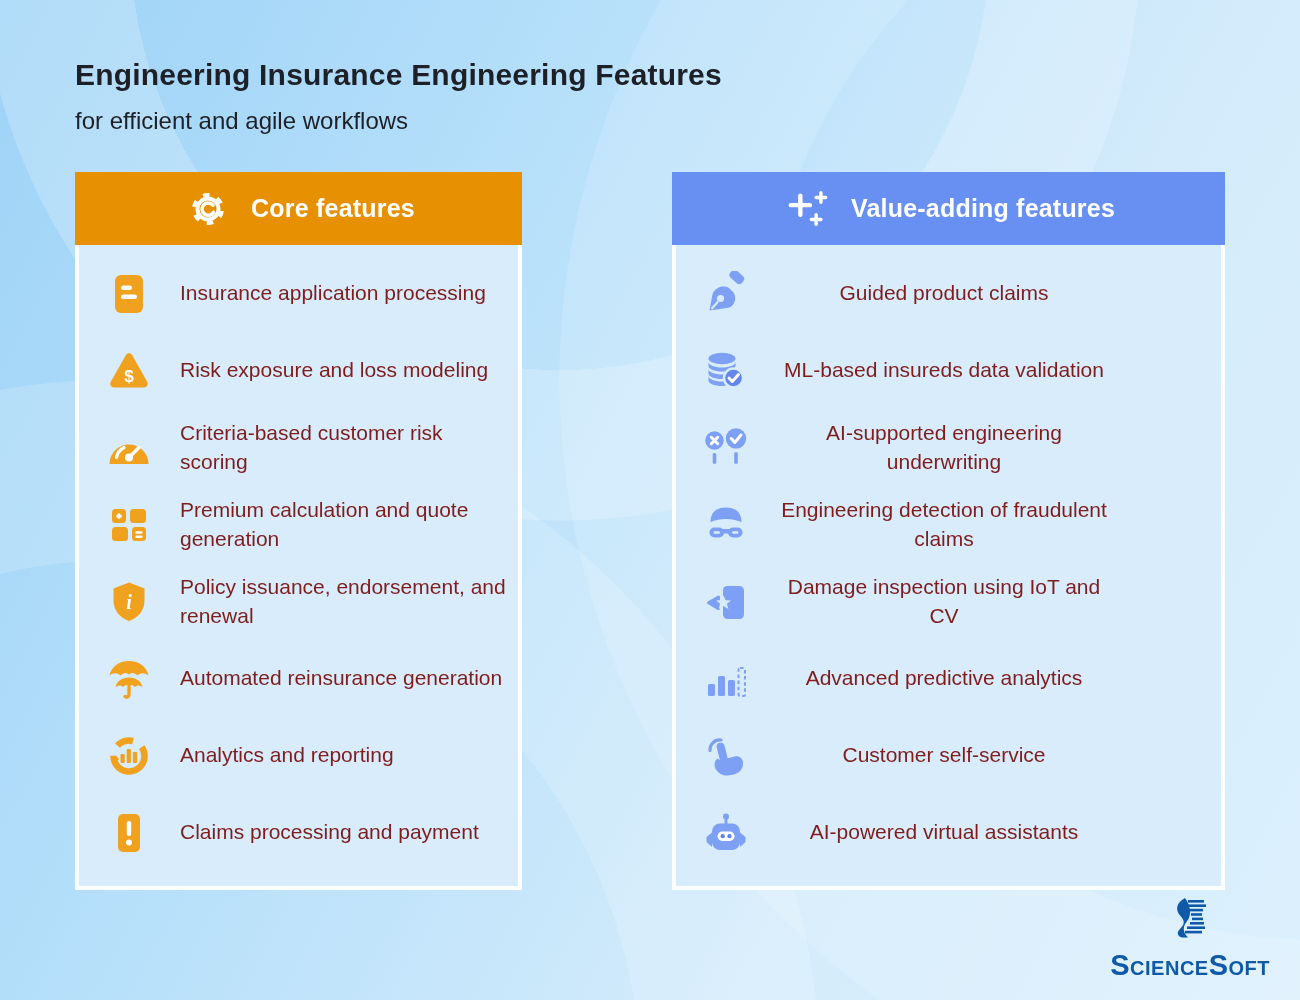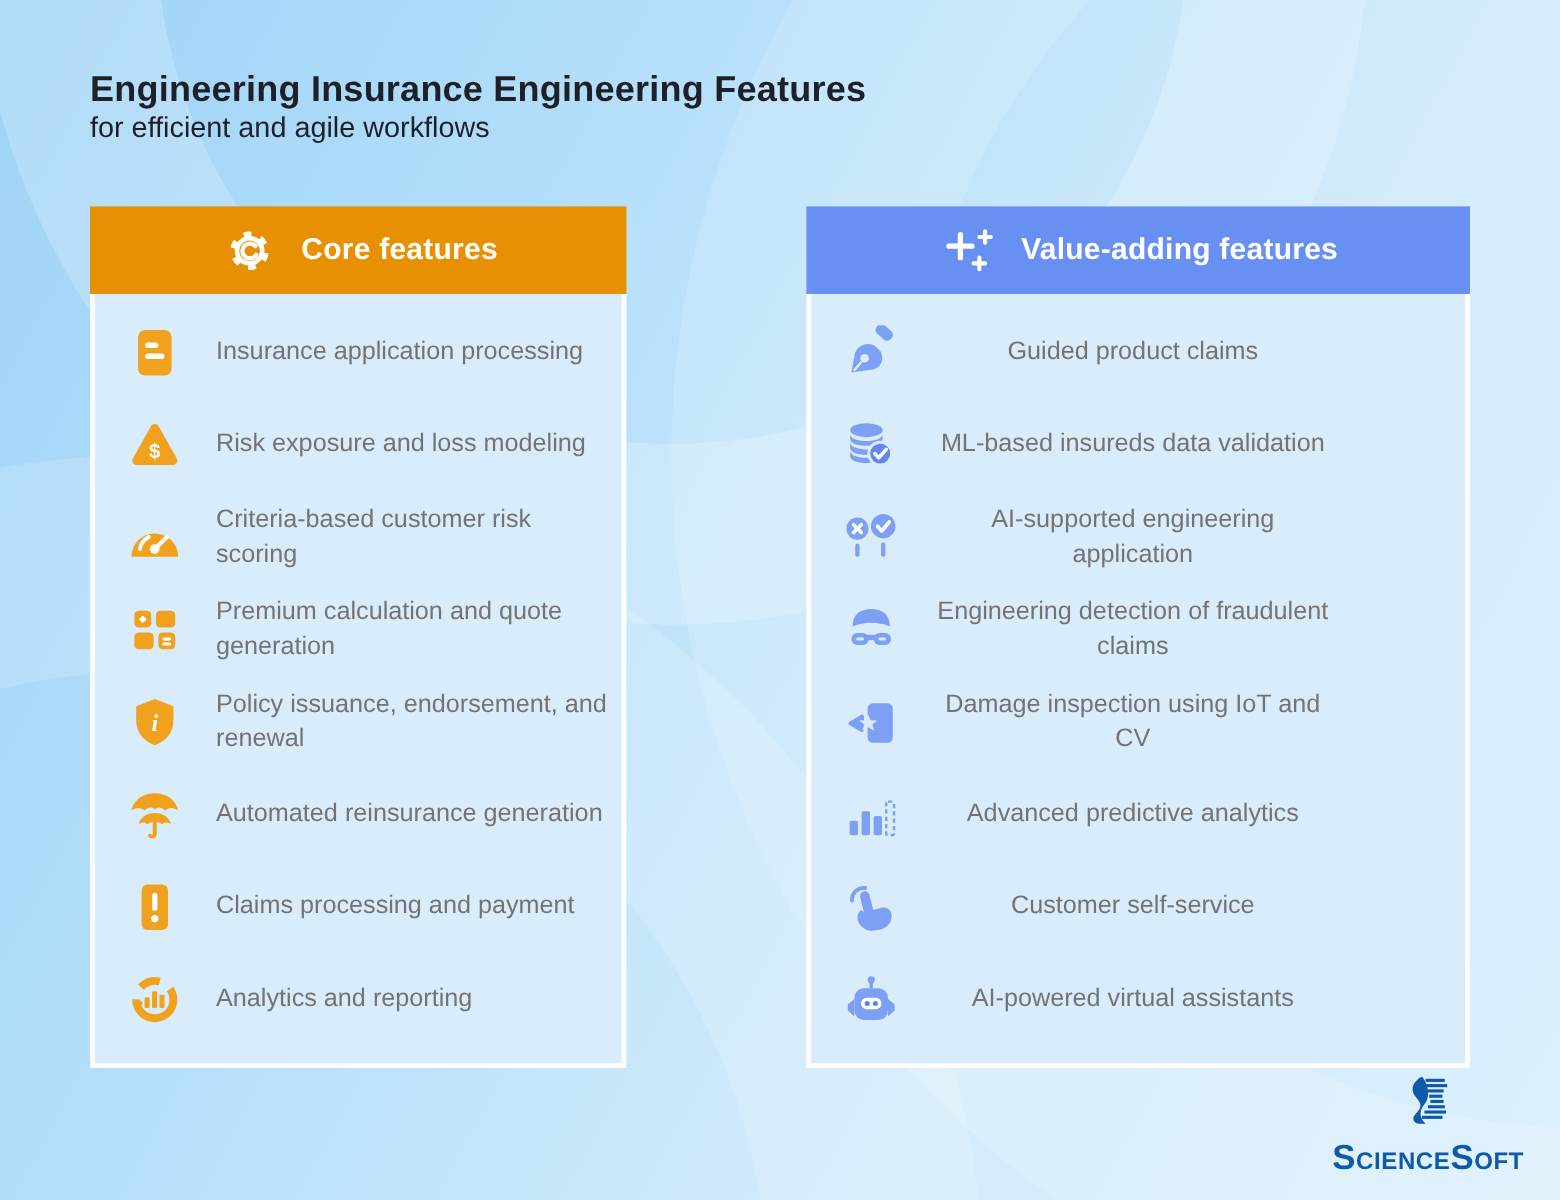--- a/index.html
+++ b/index.html
@@ -7,37 +7,37 @@
     width:1300px;height:1000px;overflow:hidden;position:relative;
     font-family:"Liberation Sans",sans-serif;
     background:
       radial-gradient(circle at 560px -60px, rgba(255,255,255,0) 0 430px, rgba(255,255,255,.20) 430px 580px, rgba(255,255,255,0) 581px),
       radial-gradient(circle at 120px 1080px, rgba(255,255,255,0) 0 520px, rgba(255,255,255,.16) 520px 700px, rgba(255,255,255,0) 701px),
       radial-gradient(circle at 1320px 380px, rgba(255,255,255,0) 0 560px, rgba(255,255,255,.14) 560px 760px, rgba(255,255,255,0) 761px),
       linear-gradient(118deg,#9ED3F7 0%,#B5DFFA 32%,#D3EBFB 68%,#DCF0FD 100%);
   }
   .title-block{position:absolute;left:75px;top:58px;color:#1D2027;}
   .title-block h1{margin:0;font-size:30px;font-weight:700;letter-spacing:.2px;}
-  .title-block .subtitle{margin-top:1px;font-size:24px;font-weight:400;}
+  .title-block .subtitle{margin-top:15px;font-size:24px;font-weight:400;}
 
   .panel{position:absolute;top:172px;}
   .panel-left{left:75px;width:447px;}
   .panel-right{left:672px;width:553px;text-align:center;}
   .panel-header{height:73px;display:flex;align-items:center;justify-content:center;gap:17px;}
   .panel-left  .panel-header{background:#E79102;}
   .panel-right .panel-header{background:#6790F2;}
   .panel-header .hlabel{color:#FFFFFF;font-size:25px;font-weight:700;letter-spacing:.2px;}
   .panel-body{
     height:631px;background:#D8ECFB;
     border:4px solid rgba(255,255,255,.95);border-top:none;
     padding-top:10px;box-sizing:content-box;
   }
   .row{display:flex;align-items:center;height:77px;padding-left:24px;}
   .ic{width:52px;flex:none;display:flex;align-items:center;justify-content:center;}
-  .lbl{margin-left:25px;font-size:21px;line-height:1.38;color:#737373;}
+  .lbl{margin-left:25px;font-size:21px;line-height:1.38;color:#7f1d1d;}
   .panel-left  .lbl{width:330px;}
   .panel-right .lbl{width:334px;}
 
   .footer{position:absolute;right:30px;bottom:20px;display:flex;align-items:center;gap:9px;flex-direction:column;}
   .brand-text{
     color:#0E5AA8;font-size:29px;font-weight:700;font-variant:small-caps;
     letter-spacing:.5px;line-height:1;
   }
 </style>
 </head>
@@ -127,41 +127,41 @@
           <path d="M23 21.5 C30 21.5 35.5 25.5 36.5 31 C34 29 31 29 29 31 C27 29 25 28.7 23 30.5 C21 28.7 19 29 17 31 C15 29 12 29 9.5 31 C10.5 25.5 16 21.5 23 21.5 Z" fill="#F0A11E"></path>
           <path d="M23 31 L23 38.5 C23 41 20.5 41.6 19 40.5" stroke="#F0A11E" stroke-width="3.4" fill="none" stroke-linecap="round"></path>
         </svg>
       </span>
       <span class="lbl">Automated reinsurance generation</span>
     </div>
 
     <div class="row">
       <span class="ic">
         <svg width="46" height="46" viewBox="0 0 46 46">
-          <rect x="12" y="4" width="22" height="38" rx="5" fill="#F0A11E"></rect>
-          <rect x="20.8" y="11" width="4.4" height="15" rx="2.2" fill="#fff"></rect>
-          <circle cx="23" cy="32.5" r="3" fill="#fff"></circle>
-        </svg>
-      </span>
-      <span class="lbl">Claims processing and payment</span>
-    </div>
-
-    <div class="row">
-      <span class="ic">
-        <svg width="46" height="46" viewBox="0 0 46 46">
           <g transform="rotate(-35 23 23)">
             <circle cx="23" cy="23" r="15.5" fill="none" stroke="#F0A11E" stroke-width="6.5" stroke-dasharray="58 11 17 11.4"></circle>
           </g>
           <rect x="14.5" y="21" width="4.2" height="9" rx="1" fill="#F0A11E"></rect>
           <rect x="20.7" y="16" width="4.2" height="14" rx="1" fill="#F0A11E"></rect>
           <rect x="26.9" y="19" width="4.2" height="11" rx="1" fill="#F0A11E"></rect>
           <circle cx="11" cy="26" r="1.8" fill="#F0A11E"></circle>
         </svg>
       </span>
       <span class="lbl">Analytics and reporting</span>
+    </div>
+
+    <div class="row">
+      <span class="ic">
+        <svg width="46" height="46" viewBox="0 0 46 46">
+          <rect x="12" y="4" width="22" height="38" rx="5" fill="#F0A11E"></rect>
+          <rect x="20.8" y="11" width="4.4" height="15" rx="2.2" fill="#fff"></rect>
+          <circle cx="23" cy="32.5" r="3" fill="#fff"></circle>
+        </svg>
+      </span>
+      <span class="lbl">Claims processing and payment</span>
     </div>
 
   </div>
 </div>
 
 <div class="panel panel-right">
   <div class="panel-header">
     <span class="ic">
       <svg width="44" height="40" viewBox="0 0 46 40">
         <g stroke="#fff" stroke-linecap="round" fill="none">
@@ -205,21 +205,21 @@
       <span class="ic">
         <svg width="46" height="46" viewBox="0 0 46 46">
           <circle cx="11.5" cy="15.5" r="9.2" fill="#7DA0F5"></circle>
           <path d="M8.3 12.3 L14.7 18.7 M14.7 12.3 L8.3 18.7" stroke="#fff" stroke-width="3" stroke-linecap="round"></path>
           <circle cx="33" cy="13.5" r="10.2" fill="#7DA0F5"></circle>
           <path d="M28.3 13.5 L31.8 17.5 L38 10" stroke="#fff" stroke-width="3" fill="none" stroke-linecap="round" stroke-linejoin="round"></path>
           <rect x="9.7" y="28" width="3.6" height="11" rx="1.8" fill="#7DA0F5"></rect>
           <rect x="31.2" y="27" width="3.6" height="12" rx="1.8" fill="#7DA0F5"></rect>
         </svg>
       </span>
-      <span class="lbl">AI-supported engineering application</span>
+      <span class="lbl">AI-supported engineering underwriting</span>
     </div>
 
     <div class="row">
       <span class="ic">
         <svg width="46" height="46" viewBox="0 0 46 46">
           <path d="M7.5 20 C7.5 9.5 14.5 5.5 23 5.5 C31.5 5.5 38.5 9.5 38.5 20 C33.5 18 28.5 17 23 17 C17.5 17 12.5 18 7.5 20 Z" fill="#7DA0F5"></path>
           <rect x="6.5" y="25.5" width="14.5" height="10" rx="5" fill="#7DA0F5"></rect>
           <rect x="25" y="25.5" width="14.5" height="10" rx="5" fill="#7DA0F5"></rect>
           <rect x="17" y="27" width="12" height="4.5" fill="#7DA0F5"></rect>
           <rect x="10.5" y="29.2" width="6.5" height="2.6" rx="1.3" fill="#D8ECFB"></rect>

